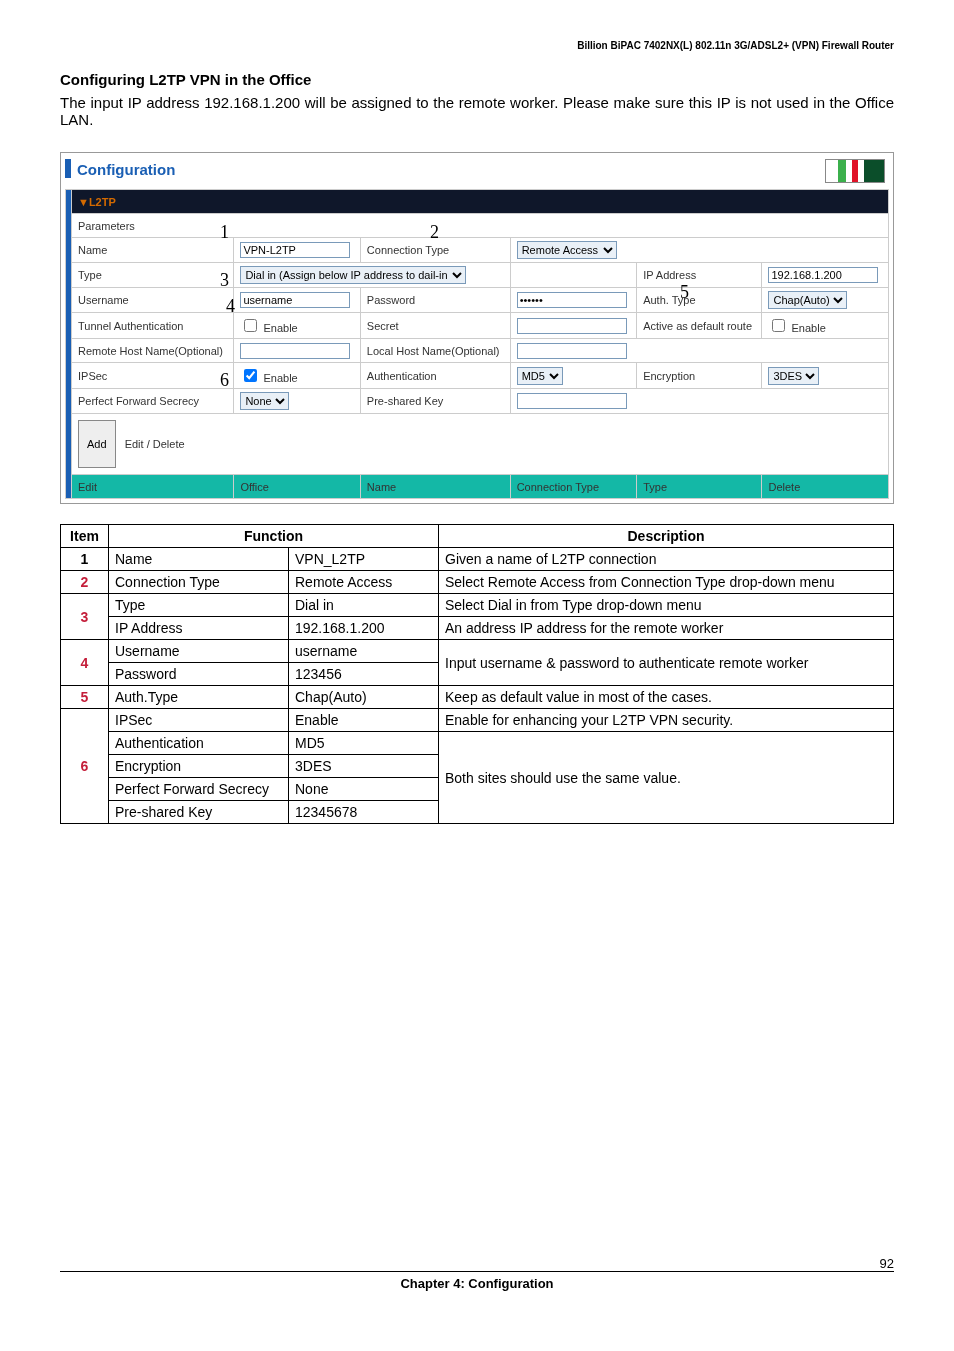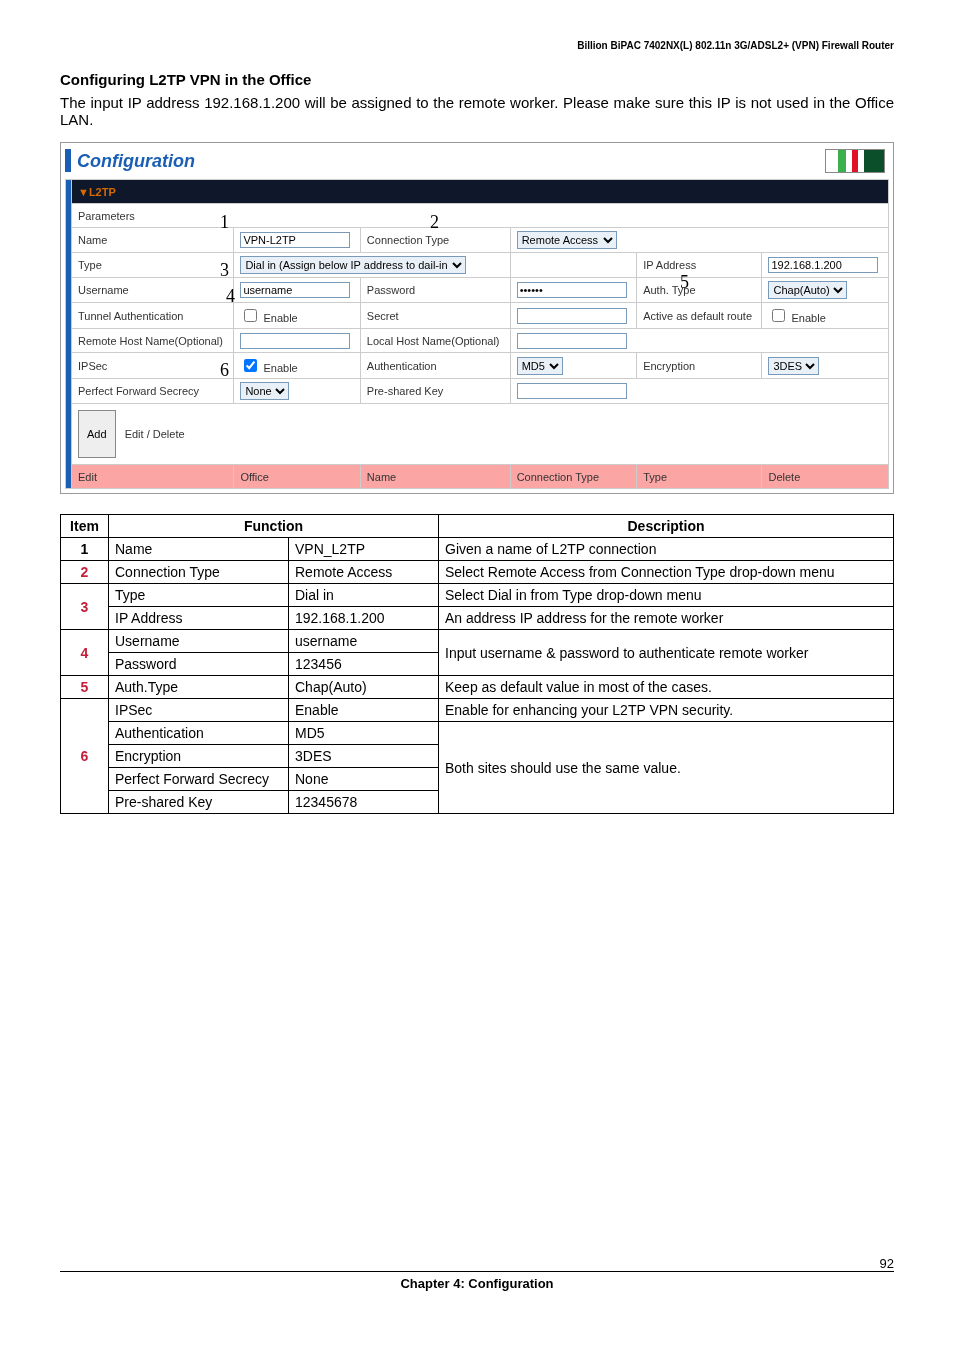--- a/index.html
+++ b/index.html
@@ -21,21 +21,21 @@
     margin-bottom: 20px;
   }
   .section-title {
     font-weight: bold;
     font-size: 15px;
     margin-bottom: 6px;
   }
   .intro-text {
     font-size: 15px;
     text-align: justify;
-    margin-bottom: 14px;
+    margin-bottom: 24px;
   }
 
   
   .config-wrap {
     border: 1px solid #999;
     padding: 4px;
     margin-bottom: 20px;
   }
   .config-header {
     display: flex;
@@ -49,23 +49,22 @@
     background: #1a5fb4;
     margin-right: 6px;
   }
   .config-title-row {
     display: flex;
     align-items: stretch;
   }
   .config-title {
     color: #1a5fb4;
     font-weight: bold;
-    font-size: 18px;
+    font-size: 15px;
     padding-top: 2px;
-    font-style: italic;
   }
   .flag-icon {
     width: 60px;
     height: 24px;
     background: linear-gradient(90deg, #fff 0 20%, #3bb04c 20% 35%, #fff 35% 45%, #e01228 45% 55%, #fff 55% 65%, #0b4e2a 65% 100%);
     border: 1px solid #888;
   }
 
   .cfg-table {
     width: 100%;
@@ -243,21 +242,21 @@
       <td><select><option>None</option></select></td>
       <td>Pre-shared Key</td>
       <td colspan="3"><input type="text" style=""></td>
     </tr>
     <tr>
       <td colspan="6" style="padding:6px;">
         <button class="add-btn">Add</button>
         <span class="edit-del">Edit / Delete</span>
       </td>
     </tr>
-    <tr style="background:#fca5a5;">
+    <tr style="background:#14b8a6;">
       <td>Edit</td>
       <td>Office</td>
       <td>Name</td>
       <td>Connection Type</td>
       <td>Type</td>
       <td>Delete</td>
     </tr>
   </tbody>
       </table>
 </div>

